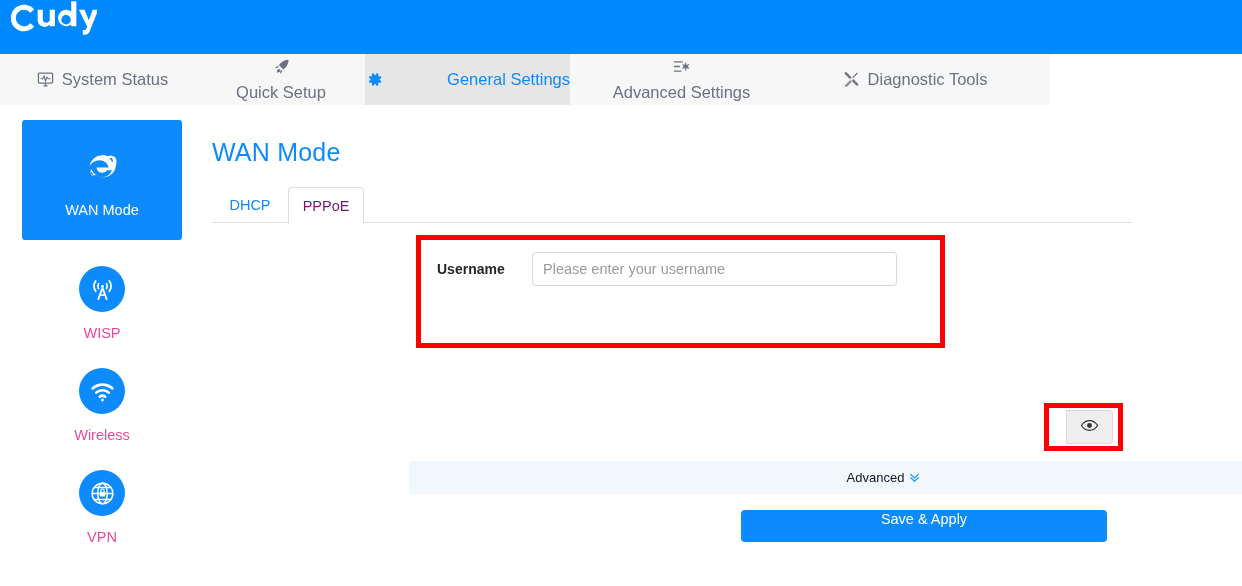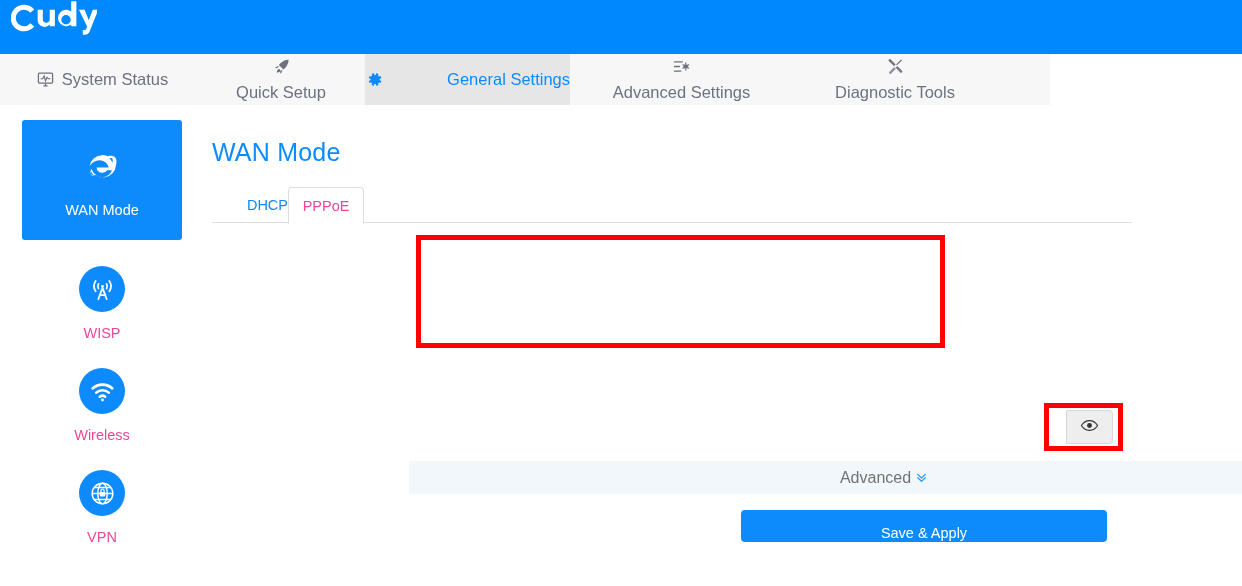--- a/index.html
+++ b/index.html
@@ -101,21 +101,21 @@
   }
   .subtab {
     position: absolute; top: 0; height: 36px;
     display: flex; align-items: center; justify-content: center;
     font-size: 14.5px;
     color: #0d8bfd;
     cursor: pointer;
     user-select: none;
   }
   .subtab.active {
-    color: #ec4899;
+    color: #701a75;
     background: #ffffff;
     border: 1px solid #dddddd;
     border-bottom: 1px solid #ffffff;
     border-radius: 4px 4px 0 0;
     height: 37px;
   }
 
   
   #form-area { position: relative; margin-top: 12px; height: 118px; }
   #redbox-outer {
@@ -171,22 +171,22 @@
   
   #advanced-bar {
     position: absolute;
     left: 197px; top: 341px;
     width: 950px; height: 33px;
     background: #f2f7fb;
     display: flex; align-items: center; justify-content: center;
     gap: 4px;
   }
   #advanced-link {
-    font-size: 16px;
-    color: #737373;
+    font-size: 13px;
+    color: #0f172a;
     cursor: pointer;
     user-select: none;
   }
   #advanced-chevrons {
     display: inline-flex; align-items: center;
     color: #2f9cff;
     cursor: pointer;
   }
 
   
@@ -194,21 +194,21 @@
     position: absolute;
     left: 529px; top: 390px;
     width: 366px; height: 32px;
     background: #0d8bfd;
     border: none;
     border-radius: 4px;
     color: #ffffff;
     font-size: 14.5px;
     font-family: "Liberation Sans", sans-serif;
     cursor: pointer;
-    display: flex; align-items: flex-end; justify-content: center;
+    display: flex; align-items: flex-start; justify-content: center;
   }
 </style>
 </head>
 <body>
 
 <div id="header">
   <div id="logo">
     <svg viewBox="0 0 200 78" width="86" height="34" aria-hidden="true">
 
       <path d="M30 20 a19 19 0 1 0 0 38 a19 19 0 0 0 15-7 l9 8 a31 31 0 1 1 0-40 l-9 8 a19 19 0 0 0-15-7z" fill="#ffffff"></path>
@@ -259,21 +259,21 @@
     <span class="nav-ico">
       <svg width="17" height="17" viewBox="0 0 24 24" fill="none" stroke="#6b7280" stroke-width="1.9" stroke-linecap="round">
         <path d="M2 5.5h11M2 12h7M2 18.5h9"></path>
         <circle cx="18" cy="12" r="3.3" fill="#6b7280" stroke="none"></circle>
         <path d="M18 6.8v1.4M18 15.8v1.4M13.9 9.6l1.2.7M20.9 13.7l1.2.7M13.9 14.4l1.2-.7M20.9 10.3l1.2-.7" stroke-width="1.6"></path>
       </svg>
     </span>
     <span>Advanced Settings</span>
   </div>
 
-  <div class="navtab" style="left:805px;width:180px;flex-direction:column;">
+  <div class="navtab" style="left:825px;width:180px;">
     <span class="nav-ico">
       <svg width="17" height="17" viewBox="0 0 24 24" fill="#6b7280">
         <path d="M3 2.2 1.8 3.4l8 8 2.4-2.4-8-8z"></path>
         <path d="M21 3.4 19.8 2.2l-7 7 1.2 1.2 7-7z"></path>
         <path d="M13.4 12.6 12.2 13.8l6.6 6.6a1.7 1.7 0 0 0 2.4-2.4l-6.6-6.6z" opacity="0.95"></path>
         <path d="M10.2 12.7 3.2 19.7a1.7 1.7 0 0 0 2.4 2.4l7-7-2.4-2.4z" opacity="0.75"></path>
       </svg>
     </span>
     <span>Diagnostic Tools</span>
   </div>
@@ -325,31 +325,35 @@
     </span>
     <span class="side-label">VPN</span>
   </div>
 </div>
 
 <div id="main">
 
   <h1 id="page-title">WAN Mode</h1>
 
   <div id="subtabs">
-    <div class="subtab" style="left:0px;width:76px;justify-content:flex-end;">
+    <div class="subtab" style="left:0px;width:76px;">
       <span>DHCP</span>
     </div>
     <div class="subtab active" style="left:76px;width:76px;">
       <span>PPPoE</span>
     </div>
   </div>
 
   <div id="form-area">
     <div id="redbox-outer">
 
+      <div class="form-row" style="left:16px;top:12px;">
+        <label class="form-label">Username</label>
+        <input id="username-input" class="form-input" type="text" placeholder="Please enter your username" style="">
+      </div>
 
 
     </div>
   </div>
 
   <div id="eye-redbox"></div>
 
   <div id="eye-btn">
     <span>
       <svg width="19" height="19" viewBox="0 0 24 24" fill="none" stroke="#333333" stroke-width="1.4">

